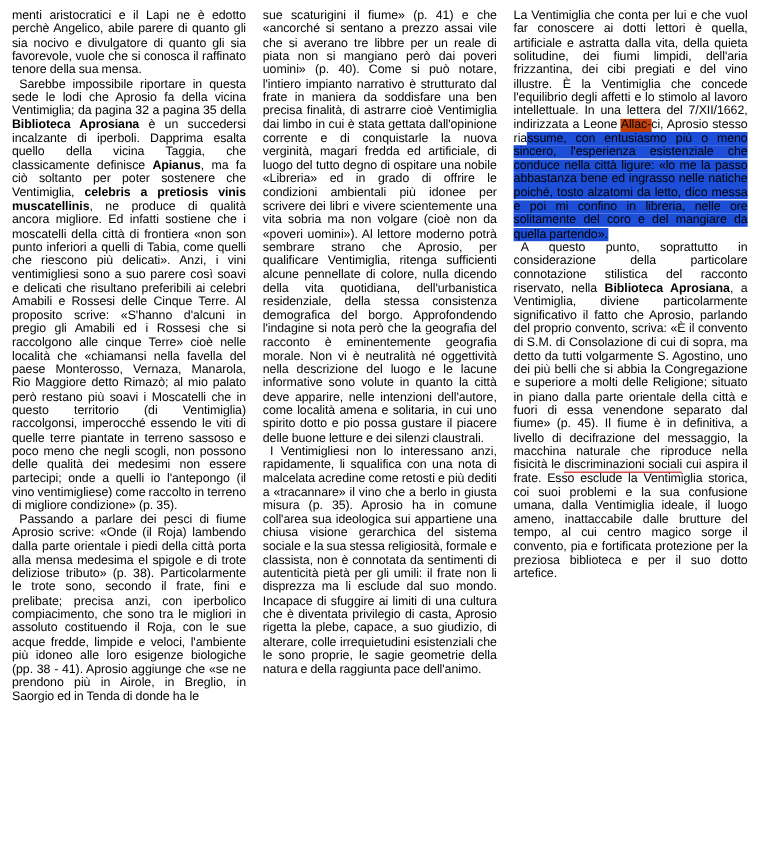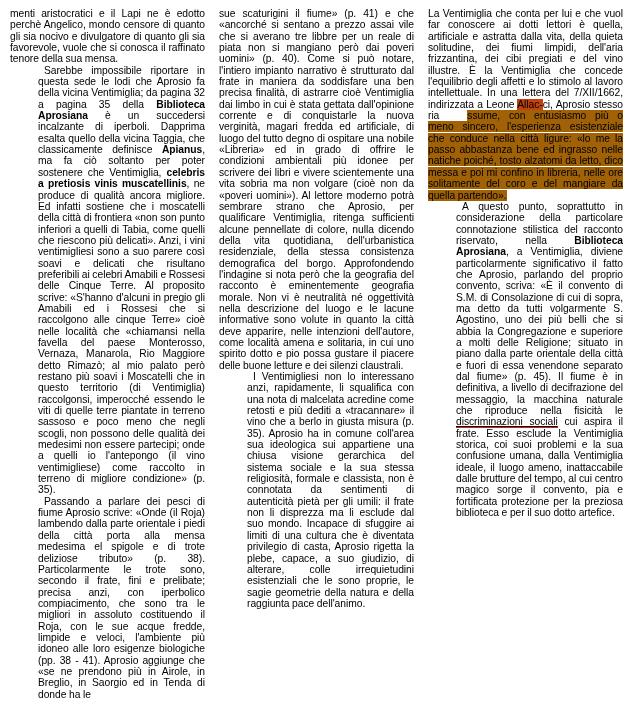--- a/index.html
+++ b/index.html
@@ -37,46 +37,43 @@
     font-size: 10.3px;
     line-height: 11.35px;
     text-align: justify;
     text-justify: inter-word;
     hyphens: manual;
     letter-spacing: -0.05px;
     word-spacing: -0.2px;
   }
   .col p + p {
     text-indent: 6px;
-    margin-left: 28px;
   }
   .highlight-yellow {
-    background: #a16207;
-    margin-left: 28px;
+    background: #1d4ed8;
   }
   .highlight-green {
     background: #c2410c;
   }
   .underline-red {
     border-bottom: 1.5px solid #d02020;
     padding-bottom: 0px;
-    text-decoration: underline;
   }
   .bold {
     font-weight: bold;
   }
 </style>
 </head>
 <body>
 
 <div class="page">
   <div class="columns">
 
     <div class="col">
-      <p class="noindent">menti aristocratici e il Lapi ne è edotto perchè Angelico, mondo censore di quanto gli sia nocivo e divulgatore di quanto gli sia favorevole, vuole che si conosca il raffinato tenore della sua mensa.</p>
+      <p class="noindent">menti aristocratici e il Lapi ne è edotto perchè Angelico, abile parere di quanto gli sia nocivo e divulgatore di quanto gli sia favorevole, vuole che si conosca il raffinato tenore della sua mensa.</p>
       <p>Sarebbe impossibile riportare in questa sede le lodi che Aprosio fa della vicina Ventimiglia; da pagina 32 a pagina 35 della <span class="bold">Biblioteca Aprosiana</span> è un succedersi incalzante di iperboli. Dapprima esalta quello della vicina Taggia, che classicamente definisce <span class="bold">Apianus</span>, ma fa ciò soltanto per poter sostenere che Ventimiglia, <span class="bold">celebris a pretiosis vinis muscatellinis</span>, ne produce di qualità ancora migliore. Ed infatti sostiene che i moscatelli della città di frontiera «non son punto inferiori a quelli di Tabia, come quelli che riescono più delicati». Anzi, i vini ventimigliesi sono a suo parere così soavi e delicati che risultano preferibili ai celebri Amabili e Rossesi delle Cinque Terre. Al proposito scrive: «S'hanno d'alcuni in pregio gli Amabili ed i Rossesi che si raccolgono alle cinque Terre» cioè nelle località che «chiamansi nella favella del paese Monterosso, Vernaza, Manarola, Rio Maggiore detto Rimazò; al mio palato però restano più soavi i Moscatelli che in questo territorio (di Ventimiglia) raccolgonsi, imperocché essendo le viti di quelle terre piantate in terreno sassoso e poco meno che negli scogli, non possono delle qualità dei medesimi non essere partecipi; onde a quelli io l'antepongo (il vino ventimigliese) come raccolto in terreno di migliore condizione» (p. 35).</p>
       <p>Passando a parlare dei pesci di fiume Aprosio scrive: «Onde (il Roja) lambendo dalla parte orientale i piedi della città porta alla mensa medesima el spigole e di trote deliziose tributo» (p. 38). Particolarmente le trote sono, secondo il frate, fini e prelibate; precisa anzi, con iperbolico compiacimento, che sono tra le migliori in assoluto costituendo il Roja, con le sue acque fredde, limpide e veloci, l'ambiente più idoneo alle loro esigenze biologiche (pp. 38 - 41). Aprosio aggiunge che «se ne prendono più in Airole, in Breglio, in Saorgio ed in Tenda di donde ha le</p>
     </div>
 
     <div class="col">
       <p class="noindent">sue scaturigini il fiume» (p. 41) e che «ancorché si sentano a prezzo assai vile che si averano tre libbre per un reale di piata non si mangiano però dai poveri uomini» (p. 40). Come si può notare, l'intiero impianto narrativo è strutturato dal frate in maniera da soddisfare una ben precisa finalità, di astrarre cioè Ventimiglia dai limbo in cui è stata gettata dall'opinione corrente e di conquistarle la nuova verginità, magari fredda ed artificiale, di luogo del tutto degno di ospitare una nobile «Libreria» ed in grado di offrire le condizioni ambientali più idonee per scrivere dei libri e vivere scientemente una vita sobria ma non volgare (cioè non da «poveri uomini»). Al lettore moderno potrà sembrare strano che Aprosio, per qualificare Ventimiglia, ritenga sufficienti alcune pennellate di colore, nulla dicendo della vita quotidiana, dell'urbanistica residenziale, della stessa consistenza demografica del borgo. Approfondendo l'indagine si nota però che la geografia del racconto è eminentemente geografia morale. Non vi è neutralità né oggettività nella descrizione del luogo e le lacune informative sono volute in quanto la città deve apparire, nelle intenzioni dell'autore, come località amena e solitaria, in cui uno spirito dotto e pio possa gustare il piacere delle buone letture e dei silenzi claustrali.</p>
       <p>I Ventimigliesi non lo interessano anzi, rapidamente, li squalifica con una nota di malcelata acredine come retosti e più dediti a «tracannare» il vino che a berlo in giusta misura (p. 35). Aprosio ha in comune coll'area sua ideologica sui appartiene una chiusa visione gerarchica del sistema sociale e la sua stessa religiosità, formale e classista, non è connotata da sentimenti di autenticità pietà per gli umili: il frate non li disprezza ma li esclude dal suo mondo. Incapace di sfuggire ai limiti di una cultura che è diventata privilegio di casta, Aprosio rigetta la plebe, capace, a suo giudizio, di alterare, colle irrequietudini esistenziali che le sono proprie, le sagie geometrie della natura e della raggiunta pace dell'animo.</p>
     </div>
 
     <div class="col">

